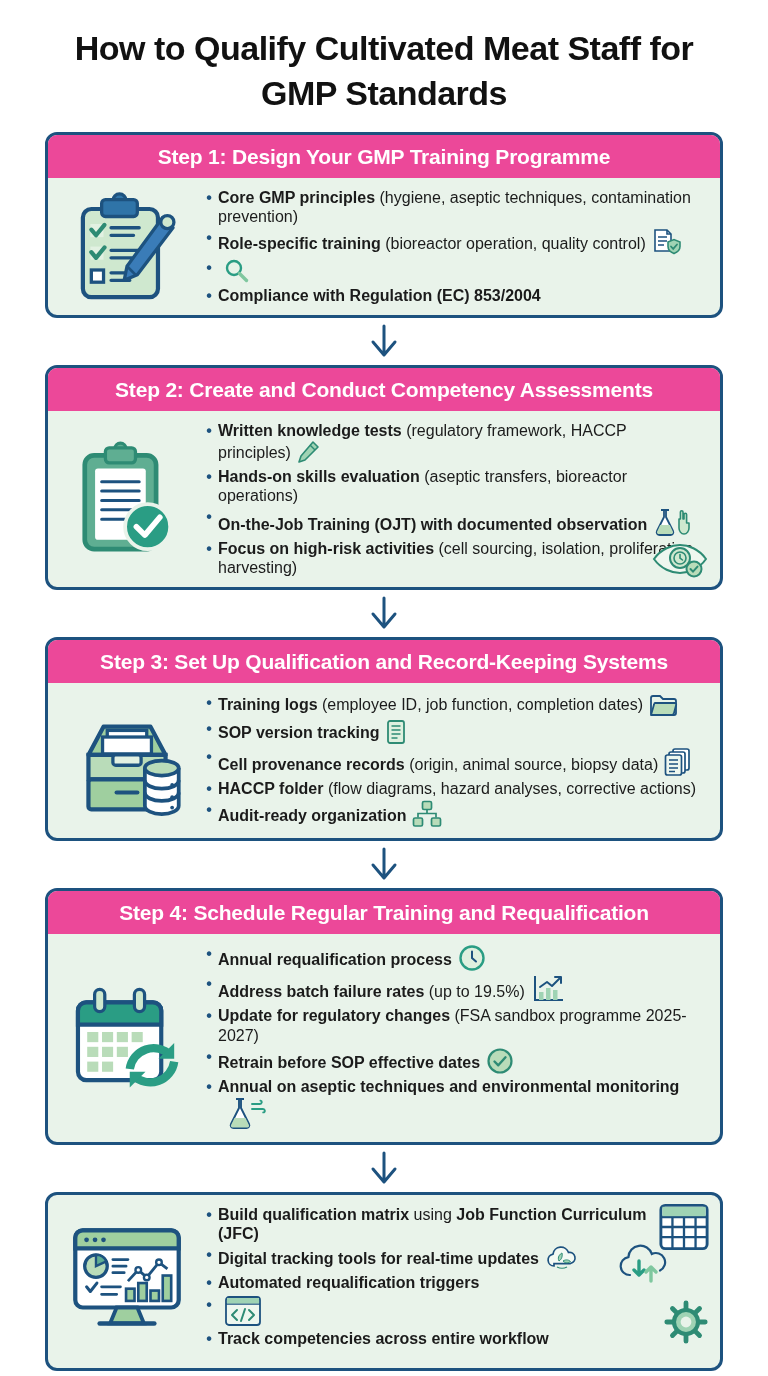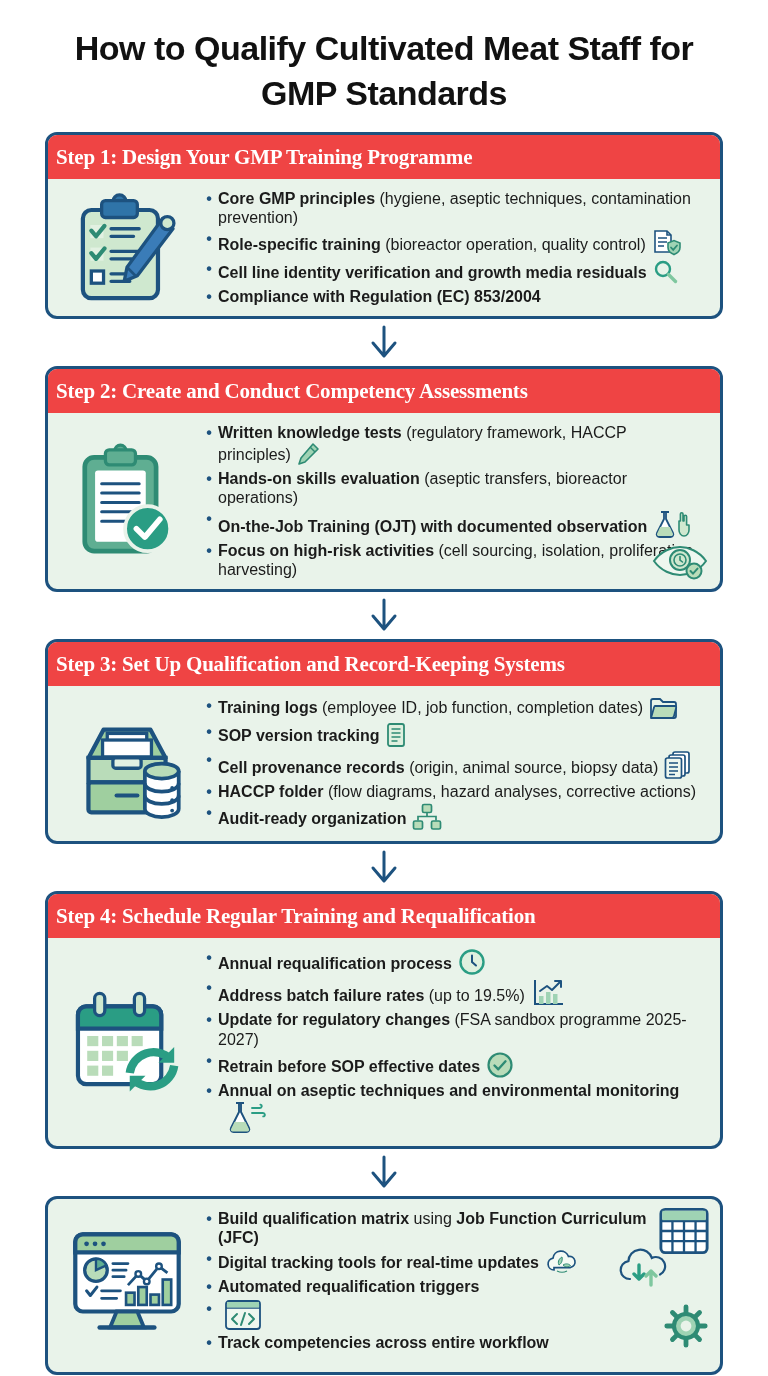--- a/index.html
+++ b/index.html
@@ -11,22 +11,22 @@
   .title{
     margin:26px auto 16px auto;max-width:640px;text-align:center;
     font-size:34px;line-height:1.32;font-weight:700;color:#111;letter-spacing:-0.5px;
   }
   .stack{width:678px;margin:16px auto 0 auto;}
   .card{
     border:3px solid #1d527f;border-radius:12px;background:#e9f3ea;
     min-height:179px;box-sizing:border-box;overflow:hidden;
   }
   .card-header{
-    background:#ef4444;color:#fff;
-    font-size:21px;font-weight:700;padding:10px 8px 9px 8px;letter-spacing:-0.2px;font-family:Liberation Serif, serif;
+    background:#ec4899;color:#fff;text-align:center;
+    font-size:21px;font-weight:700;padding:10px 8px 9px 8px;letter-spacing:-0.2px;
   }
   .card-body{
     display:flex;align-items:center;position:relative;padding:6px 10px 6px 6px;
     min-height:131px;box-sizing:border-box;
   }
   .side-icon{width:146px;min-width:146px;display:flex;align-items:center;justify-content:center;}
   .bullets{flex:1;padding:2px 12px 2px 0;}
   .card5 .bullets{padding-right:40px;}
   .bullet{display:flex;margin:2px 0;font-size:16px;line-height:1.2;}
   .dot{width:18px;min-width:18px;color:#1d527f;font-weight:700;text-align:center;}
@@ -80,21 +80,21 @@
             <span class="btxt"><span class="b">Role-specific training</span><span> (bioreactor operation, quality control)</span><span class="bic"><svg width="30" height="28" viewBox="0 0 30 28">
                   <path d="M3 2h12l4 4v17H3z" fill="#fff" stroke="#1d527f" stroke-width="1.6"></path>
                   <path d="M15 2v4h4" fill="none" stroke="#1d527f" stroke-width="1.6"></path>
                   <path d="M6 9h9M6 13h9M6 17h6" stroke="#1d527f" stroke-width="1.4"></path>
                   <path d="M16 14l6-2.4 6 2.4v4.6c0 3.6-2.9 5.8-6 7-3.1-1.2-6-3.4-6-7z" fill="#9fd3b4" stroke="#2e8b74" stroke-width="1.6"></path>
                   <path d="M19 18.5l2.2 2.3 3.8-4.3" fill="none" stroke="#2e8b74" stroke-width="1.8" stroke-linecap="round"></path>
                 </svg></span></span>
           </div>
           <div class="bullet">
             <span class="dot">•</span>
-            <span class="btxt"><span class="b">Cell line identity verification and growth media residuals</span><span class="bic"><svg width="26" height="26" viewBox="0 0 26 26">
+            <span class="btxt"><span class="bic"><svg width="26" height="26" viewBox="0 0 26 26">
                   <circle cx="10" cy="10" r="7" fill="#e7f4e9" stroke="#2a9d84" stroke-width="2.4"></circle>
                   <path d="M15.5 15.5L22.5 22.5" stroke="#7fc79f" stroke-width="3.4" stroke-linecap="round"></path>
                 </svg></span></span>
           </div>
           <div class="bullet">
             <span class="dot">•</span>
             <span class="btxt"><span class="b">Compliance with Regulation (EC) 853/2004</span></span>
           </div>
         </div>
       <div class="float-icons"></div>

